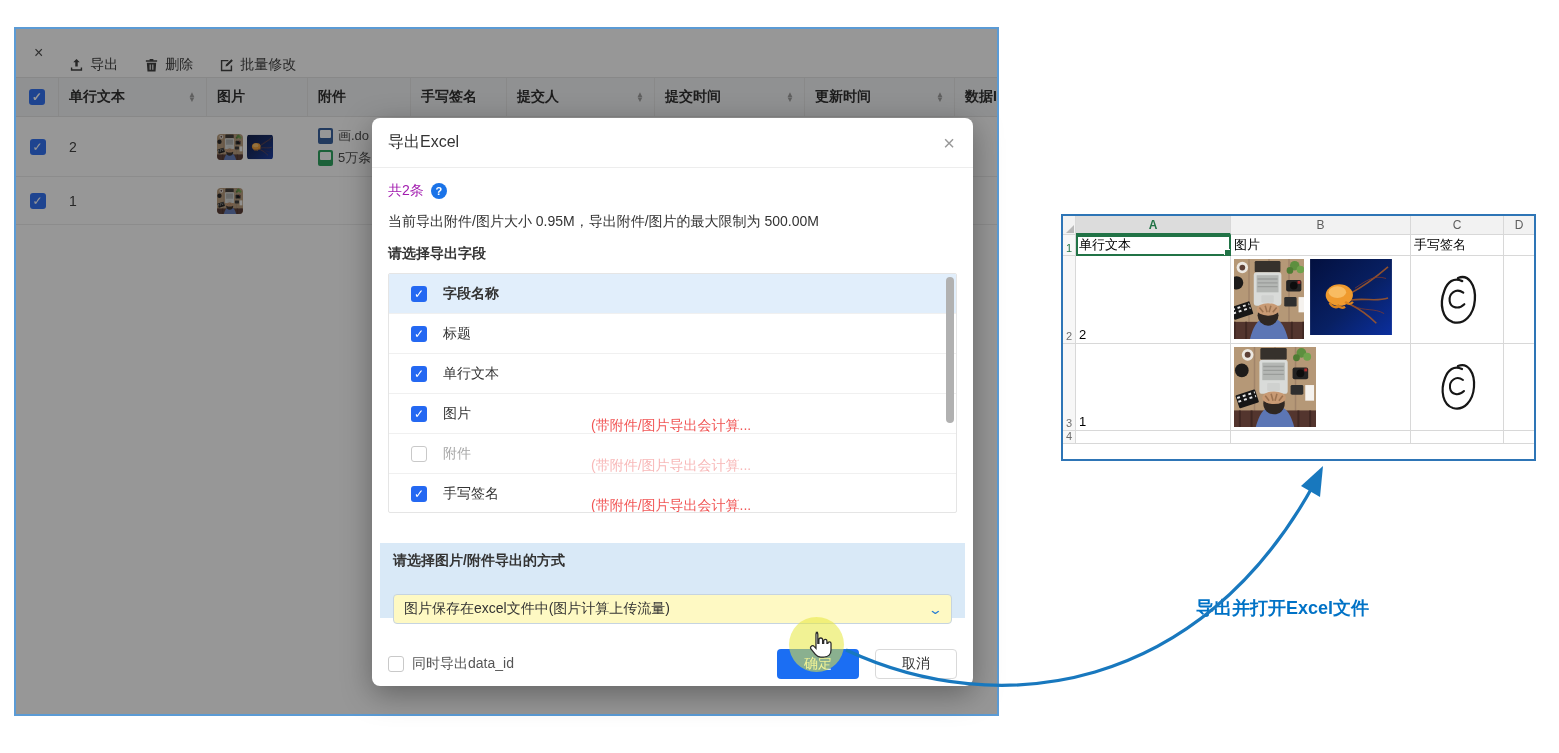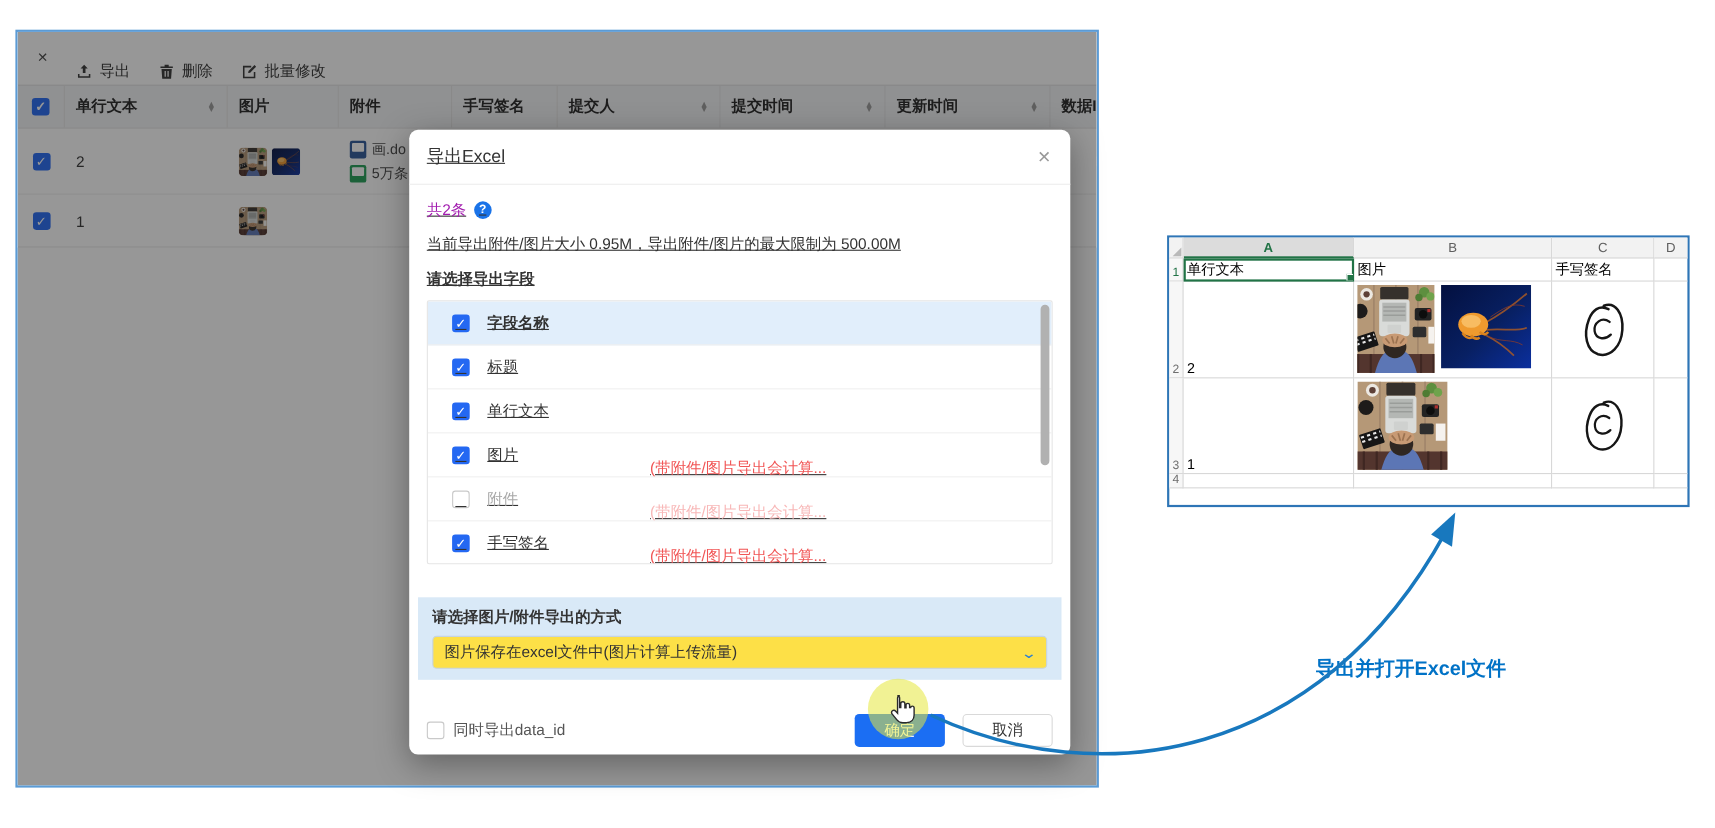--- a/index.html
+++ b/index.html
@@ -35,21 +35,21 @@
   .attcol { flex-direction:column; align-items:flex-start; justify-content:center; gap:4px; }
   .attline { display:flex; align-items:center; gap:5px; font-size:13px; color:#444; }
   .fico { width:15px; height:16px; border-radius:2px; position:relative; flex:0 0 auto; }
   .fico::after { content:""; position:absolute; inset:2px 2px 6px 2px; background:#fff; border-radius:1px; }
   .fico.docx { background:#2b5797; } .fico.xlsx { background:#1f9d55; }
   .idcell { color:rgba(255,255,255,0.75); padding-left:22px; font-size:13px; }
 
   
   .modal { position:absolute; left:372px; top:118px; width:601px; height:568px;
     background:#fff; border-radius:8px; box-shadow:0 8px 30px rgba(0,0,0,0.35);
-    z-index:10; font-size:14px; color:#333;text-decoration:underline; }
+    z-index:10; font-size:14px; color:#333; }
   .mhead { height:50px; display:flex; align-items:center; padding:0 16px;
     border-bottom:1px solid #ededed; font-size:16px; }
   .mclose { position:absolute; right:18px; top:14px; font-size:20px; color:#999; cursor:pointer; }
   .mbody { padding:0 16px; }
   .countrow { margin-top:14px; display:flex; align-items:center; gap:7px; }
   .red { color:#a21caf; }
   .help { width:16px; height:16px; border-radius:50%; background:#1a73e8; color:#fff;
     font-size:11px; font-weight:bold; text-align:center; line-height:16px; }
   .sizetext { margin-top:13px; color:#333; }
   .flabel { margin-top:14px; font-weight:bold; }
@@ -61,21 +61,21 @@
   .frow .lab { margin-left:16px; width:148px; }
   .frow.hl .lab { font-weight:600; }
   .note { color:#f15555;margin-top:24px; }
   .frow.dis .lab { color:#a8a8a8; }
   .frow.dis .note { color:#f8b8b8; }
   .sbar { position:absolute; right:2px; top:3px; width:8px; height:232px; }
   .sthumb { position:absolute; top:0; width:8px; height:146px; background:#b1b1b1; border-radius:4px; }
   .bluepanel { position:absolute; left:8px; right:8px; top:425px; height:75px;
     background:#d9e9f7; padding:9px 13px; }
   .bluepanel .plabel { font-weight:bold; }
-  .select { margin-top:8px; height:30px; background:#fde047; border:1px solid #c6d4e0;
+  .select { margin-top:24px; height:30px; background:#fef9c3; border:1px solid #c6d4e0;
     border-radius:4px; display:flex; align-items:center; justify-content:space-between;
     padding:0 10px; cursor:pointer; }
   .chev { color:#2a7fd4; font-size:13px; transform:scaleX(1.4); }
   .mfoot { position:absolute; left:0; right:0; bottom:0; height:44px; display:flex;
     align-items:center; justify-content:space-between; padding:0 16px; }
   .dlab { display:flex; align-items:center; gap:8px; color:#555; }
   .btns { display:flex; gap:16px; }
   .btn { width:82px; height:30px; border-radius:4px; font-size:14px; display:flex;
     align-items:center; justify-content:center; cursor:pointer; }
   .primary { background:#1b6ef3; color:#fff; }

